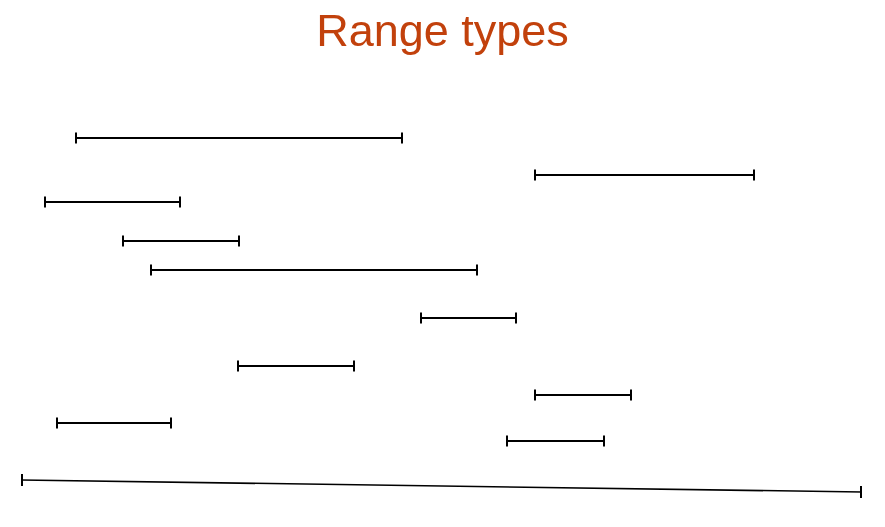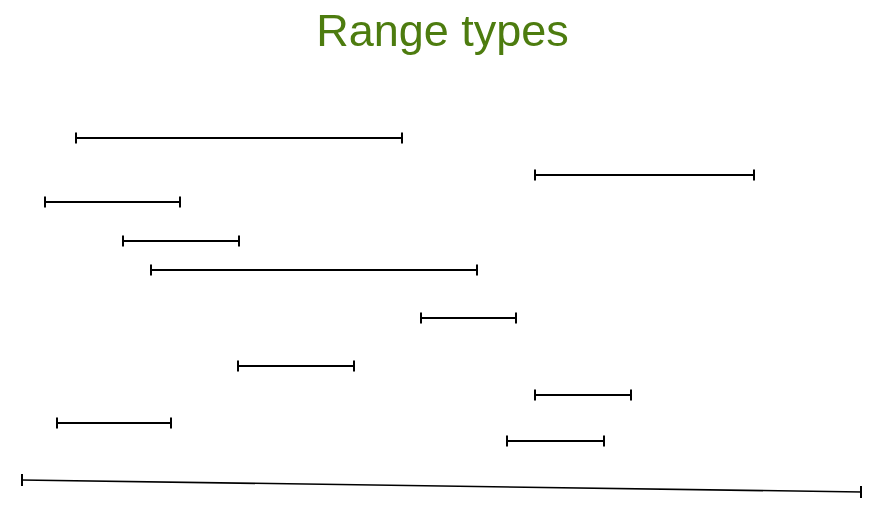--- a/index.html
+++ b/index.html
@@ -22,21 +22,21 @@
   #chart-title {
     position: absolute;
     left: 0;
     top: 6px;
     width: 885px;
     text-align: center;
     font-family: "Liberation Sans", sans-serif;
     font-size: 45px;
     font-weight: 400;
     line-height: 1.1;
-    color: #4d7c0f;
+    color: #c2410c;
     letter-spacing: 0px;
     white-space: nowrap;
   }
   #ranges-layer {
     position: absolute;
     left: 0;
     top: 0;
     width: 885px;
     height: 527px;
   }

